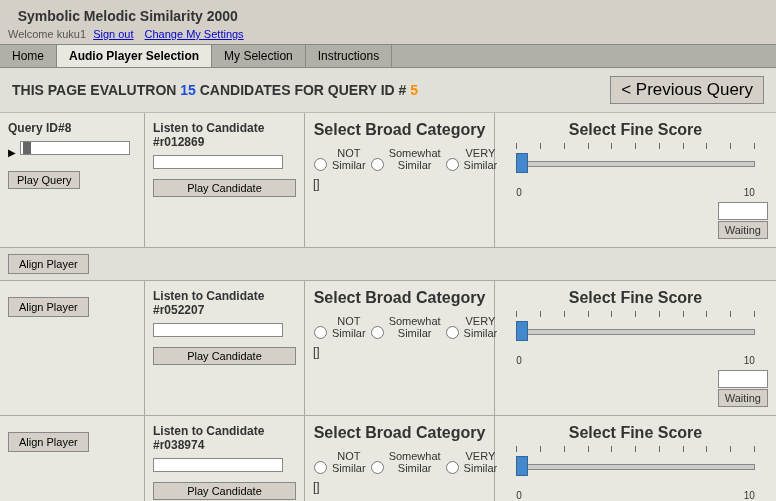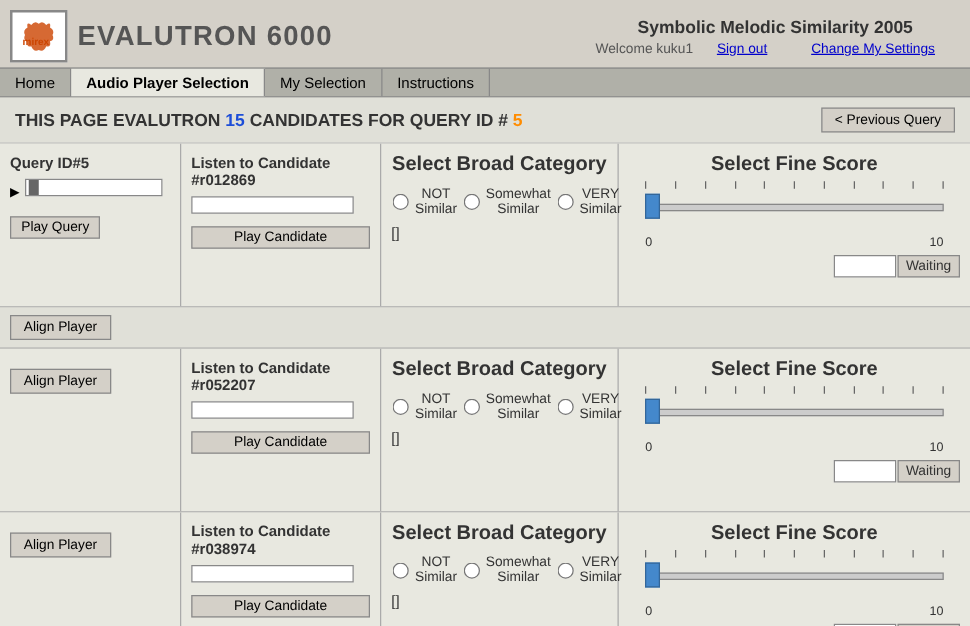--- a/index.html
+++ b/index.html
@@ -7,93 +7,82 @@
 
     
     .header { background: #d4d0c8; display: flex; align-items: center; justify-content: space-between; padding: 8px 12px 4px 8px; }
     .logo-area { display: flex; align-items: center; }
     .logo-box { background: white; border: 2px solid #888; padding: 4px 6px; margin-right: 8px; display: flex; align-items: center; }
     .logo-img { width: 30px; height: 30px; position: relative; }
     .app-title { font-size: 22px; font-weight: bold; color: #555; letter-spacing: 1px; }
     .header-right { text-align: center; }
     .app-subtitle { font-size: 14px; font-weight: bold; color: #333; }
     .header-links { font-size: 11px; color: #555; margin-top: 4px; }
-    .header-links a { color: #0000cc; text-decoration: underline; cursor: pointer; margin: 0 16px; }
+    .header-links a { color: #0000cc; text-decoration: underline; cursor: pointer; margin: 0 4px; }
 
     
     .navbar { background: #b0b0a8; display: flex; align-items: center; padding: 0; border-top: 1px solid #888; border-bottom: 1px solid #888; }
     .nav-item { padding: 4px 12px; font-size: 12px; cursor: pointer; border-right: 1px solid #888; }
     .nav-item.active { background: #e8e8e0; font-weight: bold; }
 
     
     .page-title-bar { background: #e0e0d8; padding: 8px 12px; display: flex; align-items: center; justify-content: space-between; border-bottom: 1px solid #bbb; }
     .page-title { font-size: 14px; font-weight: bold; color: #333; }
     .page-title .count { color: #1d4ed8; }
     .page-title .qid { color: #ff8c00; }
     .nav-buttons { display: flex; gap: 4px; }
-    .nav-btn { background: #d4d0c8; border: 1px solid #888; padding: 3px 10px; font-size: 11px; cursor: pointer; }
+    .nav-btn { background: #d4d0c8; border: 1px solid #888; padding: 3px 10px; font-size: 17px; cursor: pointer; }
 
     
     .main-content { background: #e8e8e0; padding: 0; }
 
     
     .query-row { display: flex; align-items: stretch; border-bottom: 1px solid #aaa; background: #e8e8e0; }
     .query-id-cell { width: 145px; min-height: 130px; padding: 8px; border-right: 1px solid #aaa; display: flex; flex-direction: column; align-items: flex-start; }
     .query-id-title { font-size: 12px; font-weight: bold; color: #333; margin-bottom: 6px; }
     .slider-track { width: 110px; height: 14px; background: #fff; border: 1px solid #888; margin-bottom: 8px; position: relative; }
     .slider-thumb { width: 8px; height: 12px; background: #666; position: absolute; top: 0; left: 2px; }
     .play-btn { background: #d4d0c8; border: 1px solid #888; padding: 2px 8px; font-size: 11px; cursor: pointer; margin-top: 2px; }
 
     .candidate-cell { width: 160px; min-height: 130px; padding: 8px; border-right: 1px solid #aaa; display: flex; flex-direction: column; }
     .candidate-title { font-size: 12px; font-weight: bold; color: #333; margin-bottom: 6px; }
     .cand-slider-track { width: 130px; height: 14px; background: #fff; border: 1px solid #888; margin-bottom: 8px; position: relative; }
 
     .broad-category-cell { width: 190px; min-height: 130px; padding: 8px; border-right: 1px solid #aaa; display: flex; flex-direction: column; }
     .broad-title { font-size: 16px; font-weight: bold; text-align: center; color: #333; margin-bottom: 8px; }
-    .radio-row { display: flex; align-items: center; gap: 4px; margin-bottom: 6px; }
+    .radio-row { display: flex; align-items: flex-end; gap: 4px; margin-bottom: 6px; }
     .radio-label { font-size: 11px; color: #333; text-align: center; }
     .bracket-text { font-size: 12px; color: #333; }
 
     .fine-score-cell { flex: 1; min-height: 130px; padding: 8px; display: flex; flex-direction: column; }
     .fine-title { font-size: 16px; font-weight: bold; text-align: center; color: #333; margin-bottom: 4px; }
     .fine-slider-container { position: relative; width: 100%; height: 30px; margin-bottom: 6px; }
     .fine-slider-track { width: 90%; height: 6px; background: #ccc; border: 1px solid #888; position: absolute; top: 10px; left: 5%; }
     .fine-slider-thumb { width: 12px; height: 20px; background: #4488cc; position: absolute; top: 2px; left: 5%; border: 1px solid #336699; cursor: pointer; }
     .fine-scale { display: flex; justify-content: space-between; width: 90%; margin-left: 5%; font-size: 10px; color: #333; }
-    .fine-input-row { display: flex; align-items: center; justify-content: flex-end; gap: 1px; margin-top: 4px; }
+    .fine-input-row { display: flex; align-items: flex-end; justify-content: flex-end; gap: 1px; margin-top: 4px; flex-direction: column; }
     .fine-input { width: 50px; height: 18px; border: 1px solid #888; background: white; font-size: 11px; }
     .waiting-badge { background: #d4d0c8; border: 1px solid #888; padding: 2px 6px; font-size: 11px; color: #333; }
 
     
     .align-row { background: #e0e0d8; padding: 6px 8px; border-bottom: 1px solid #aaa; }
     .align-btn { background: #d4d0c8; border: 1px solid #888; padding: 3px 10px; font-size: 11px; cursor: pointer; }
 
     
     .tick-marks { display: flex; justify-content: space-between; width: 90%; margin-left: 5%; height: 8px; position: relative; }
     .tick { width: 1px; height: 6px; background: #666; display: inline-block; }
 
     input[type="radio"] { margin: 0 1px; }
   </style>
 </head>
 <body>
 
 <div class="header">
-  <div class="logo-area">
-    <div class="logo-box">
-      <div class="logo-img">
-        <svg width="30" height="30" viewBox="0 0 30 30">
-          <path d="M15 5 Q18 2 21 6 Q25 3 24 8 Q28 10 26 14 Q28 18 24 19 Q25 24 21 23 Q19 28 15 26 Q11 28 9 23 Q5 24 6 19 Q2 18 4 14 Q2 10 6 8 Q5 3 9 6 Q12 2 15 5Z" fill="#cc4400" opacity="0.8"></path>
-          <text x="2" y="22" font-size="8" fill="#cc4400" font-weight="bold">mirex</text>
-        </svg>
-      </div>
-    </div>
-    <span class="app-title">EVALUTRON 6000</span>
-  </div>
   <div class="header-right">
-    <div class="app-subtitle">Symbolic Melodic Similarity 2005</div>
+    <div class="app-subtitle">Symbolic Melodic Similarity 2000</div>
     <div class="header-links">
       <span>Welcome kuku1</span>
       <a>Sign out</a>
       <a>Change My Settings</a>
     </div>
   </div>
 </div>
 
 <div class="navbar">
   <div class="nav-item">Home</div>
@@ -111,21 +100,21 @@
   </div>
   <div class="nav-buttons">
     <button class="nav-btn">&lt; Previous Query</button>
   </div>
 </div>
 
 <div class="main-content">
 
   <div class="query-row">
     <div class="query-id-cell">
-      <div class="query-id-title">Query ID#5</div>
+      <div class="query-id-title">Query ID#8</div>
       <div style="display:flex;align-items:center;margin-bottom:6px;">
         <span style="font-size:10px;margin-right:4px;">▶</span>
         <div class="slider-track">
           <div class="slider-thumb"></div>
         </div>
       </div>
       <button class="play-btn">Play Query</button>
     </div>
     <div class="candidate-cell">
       <div class="candidate-title">

